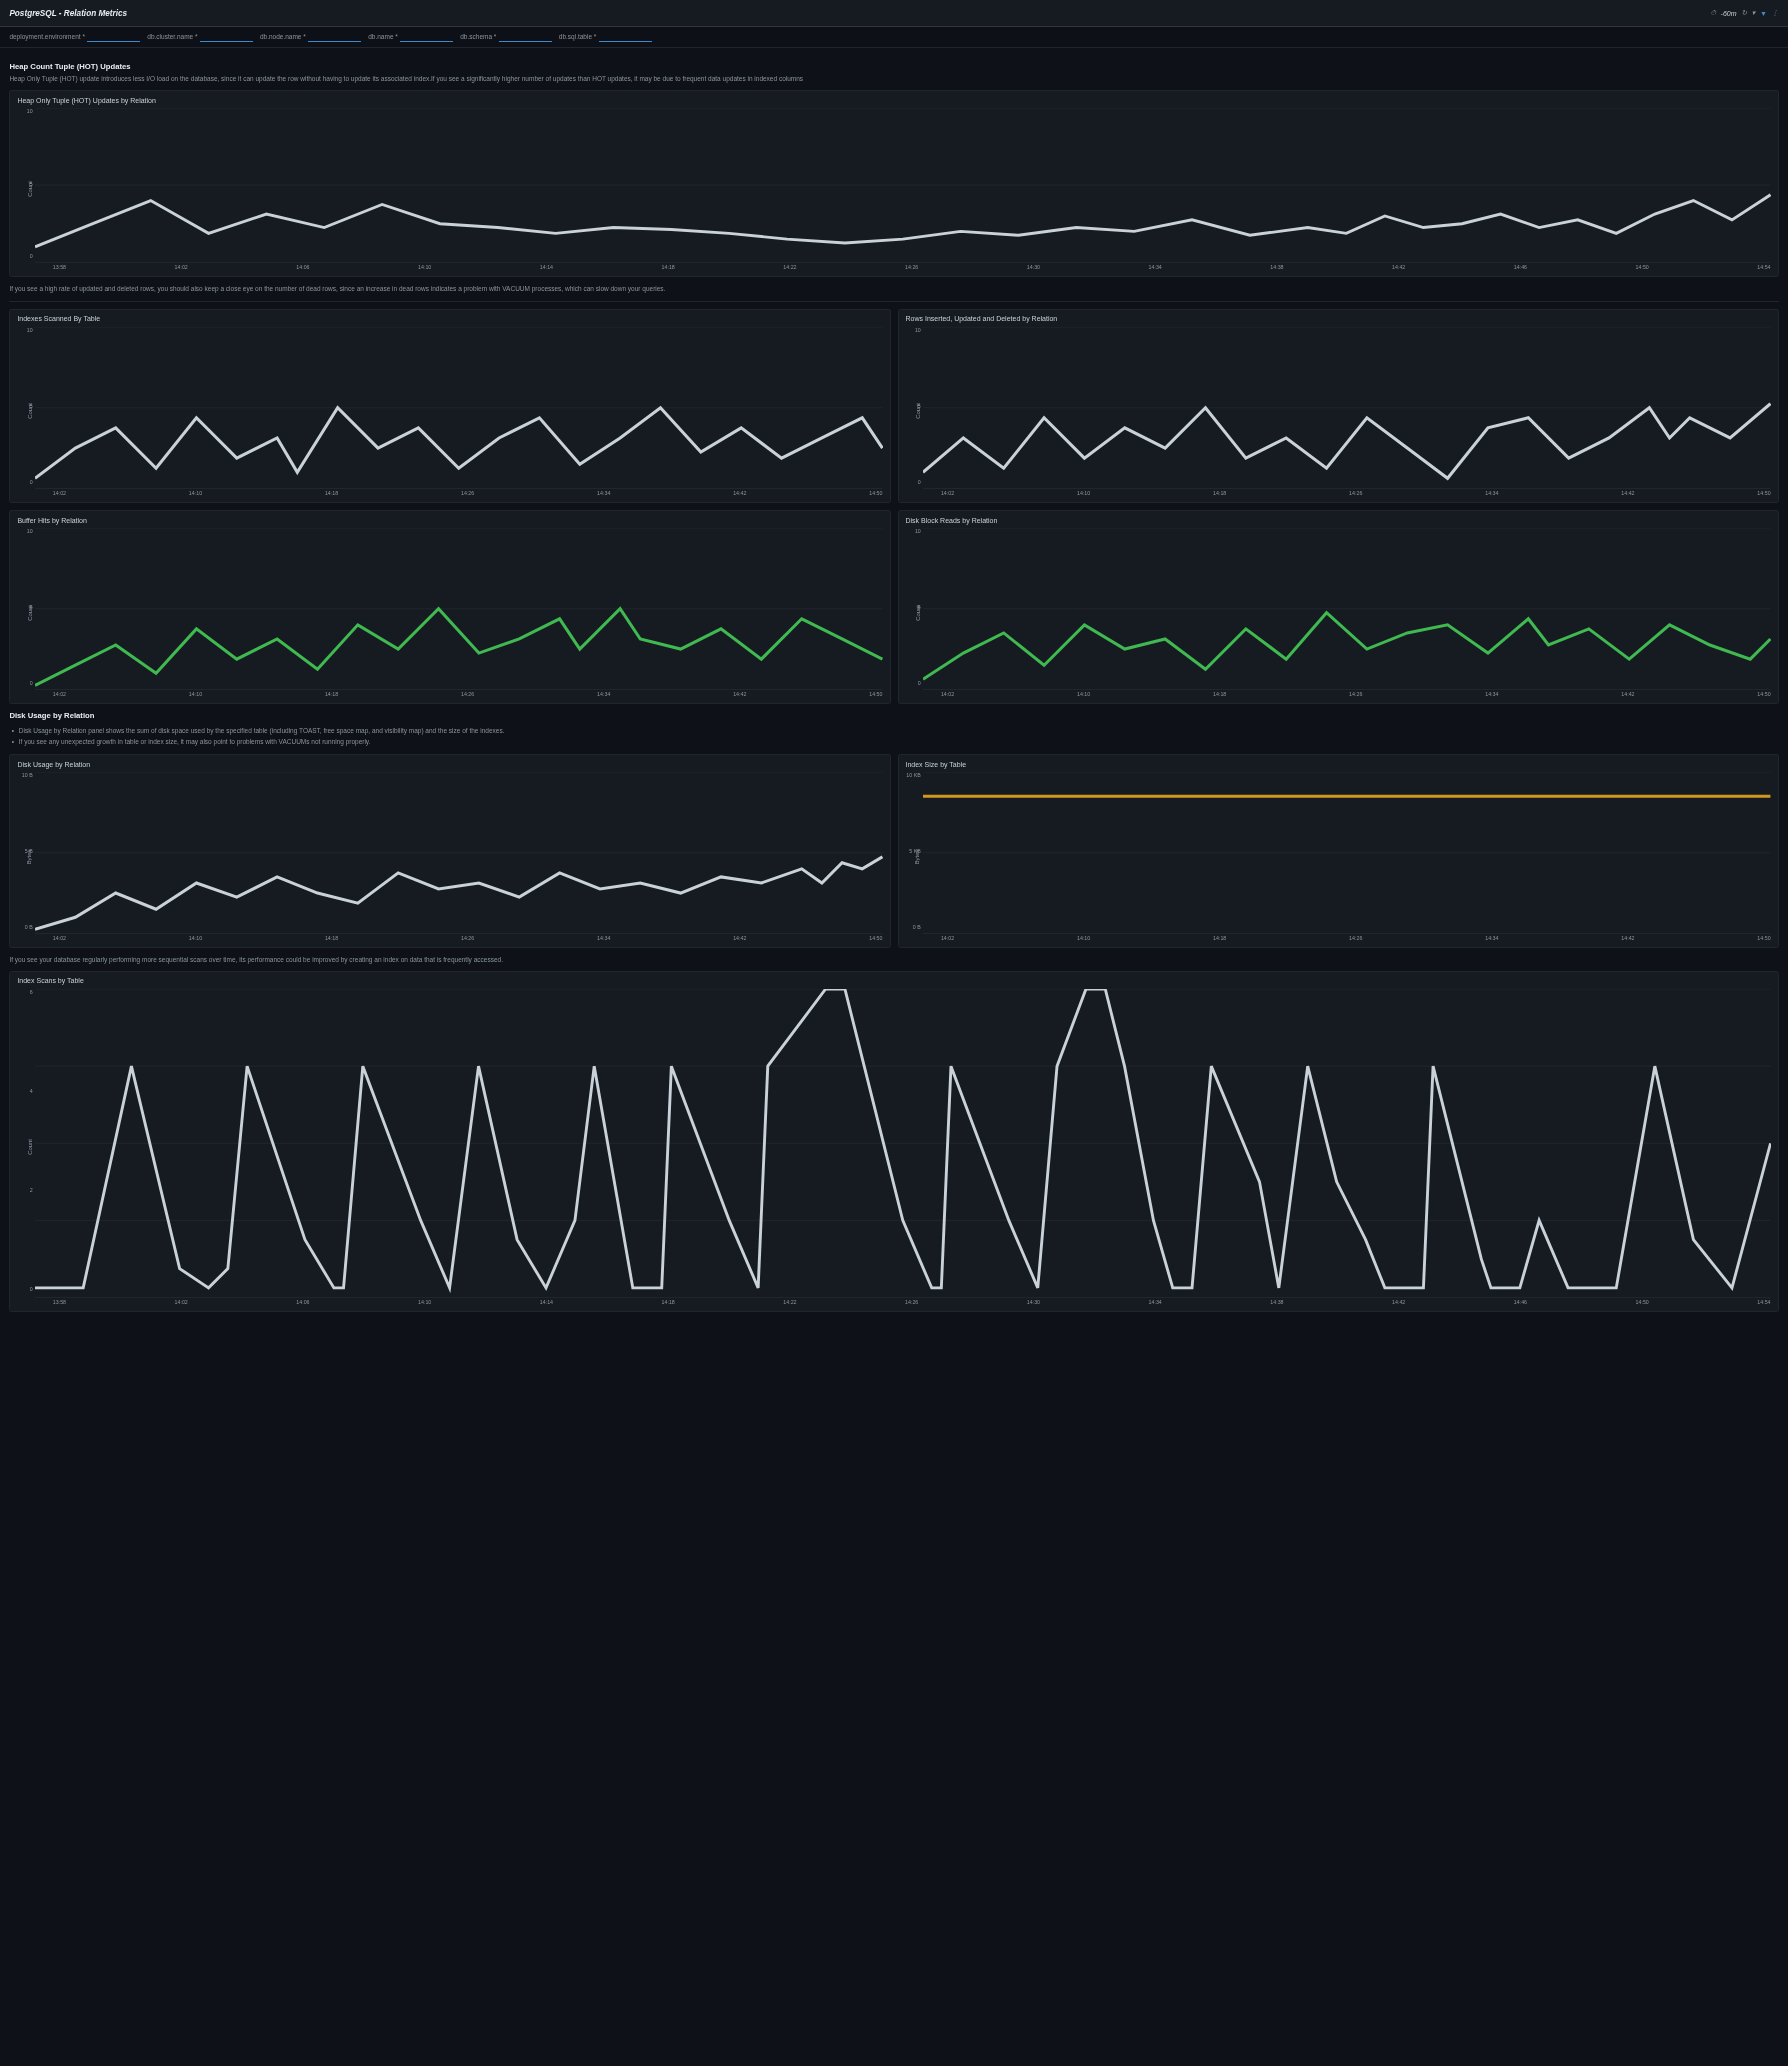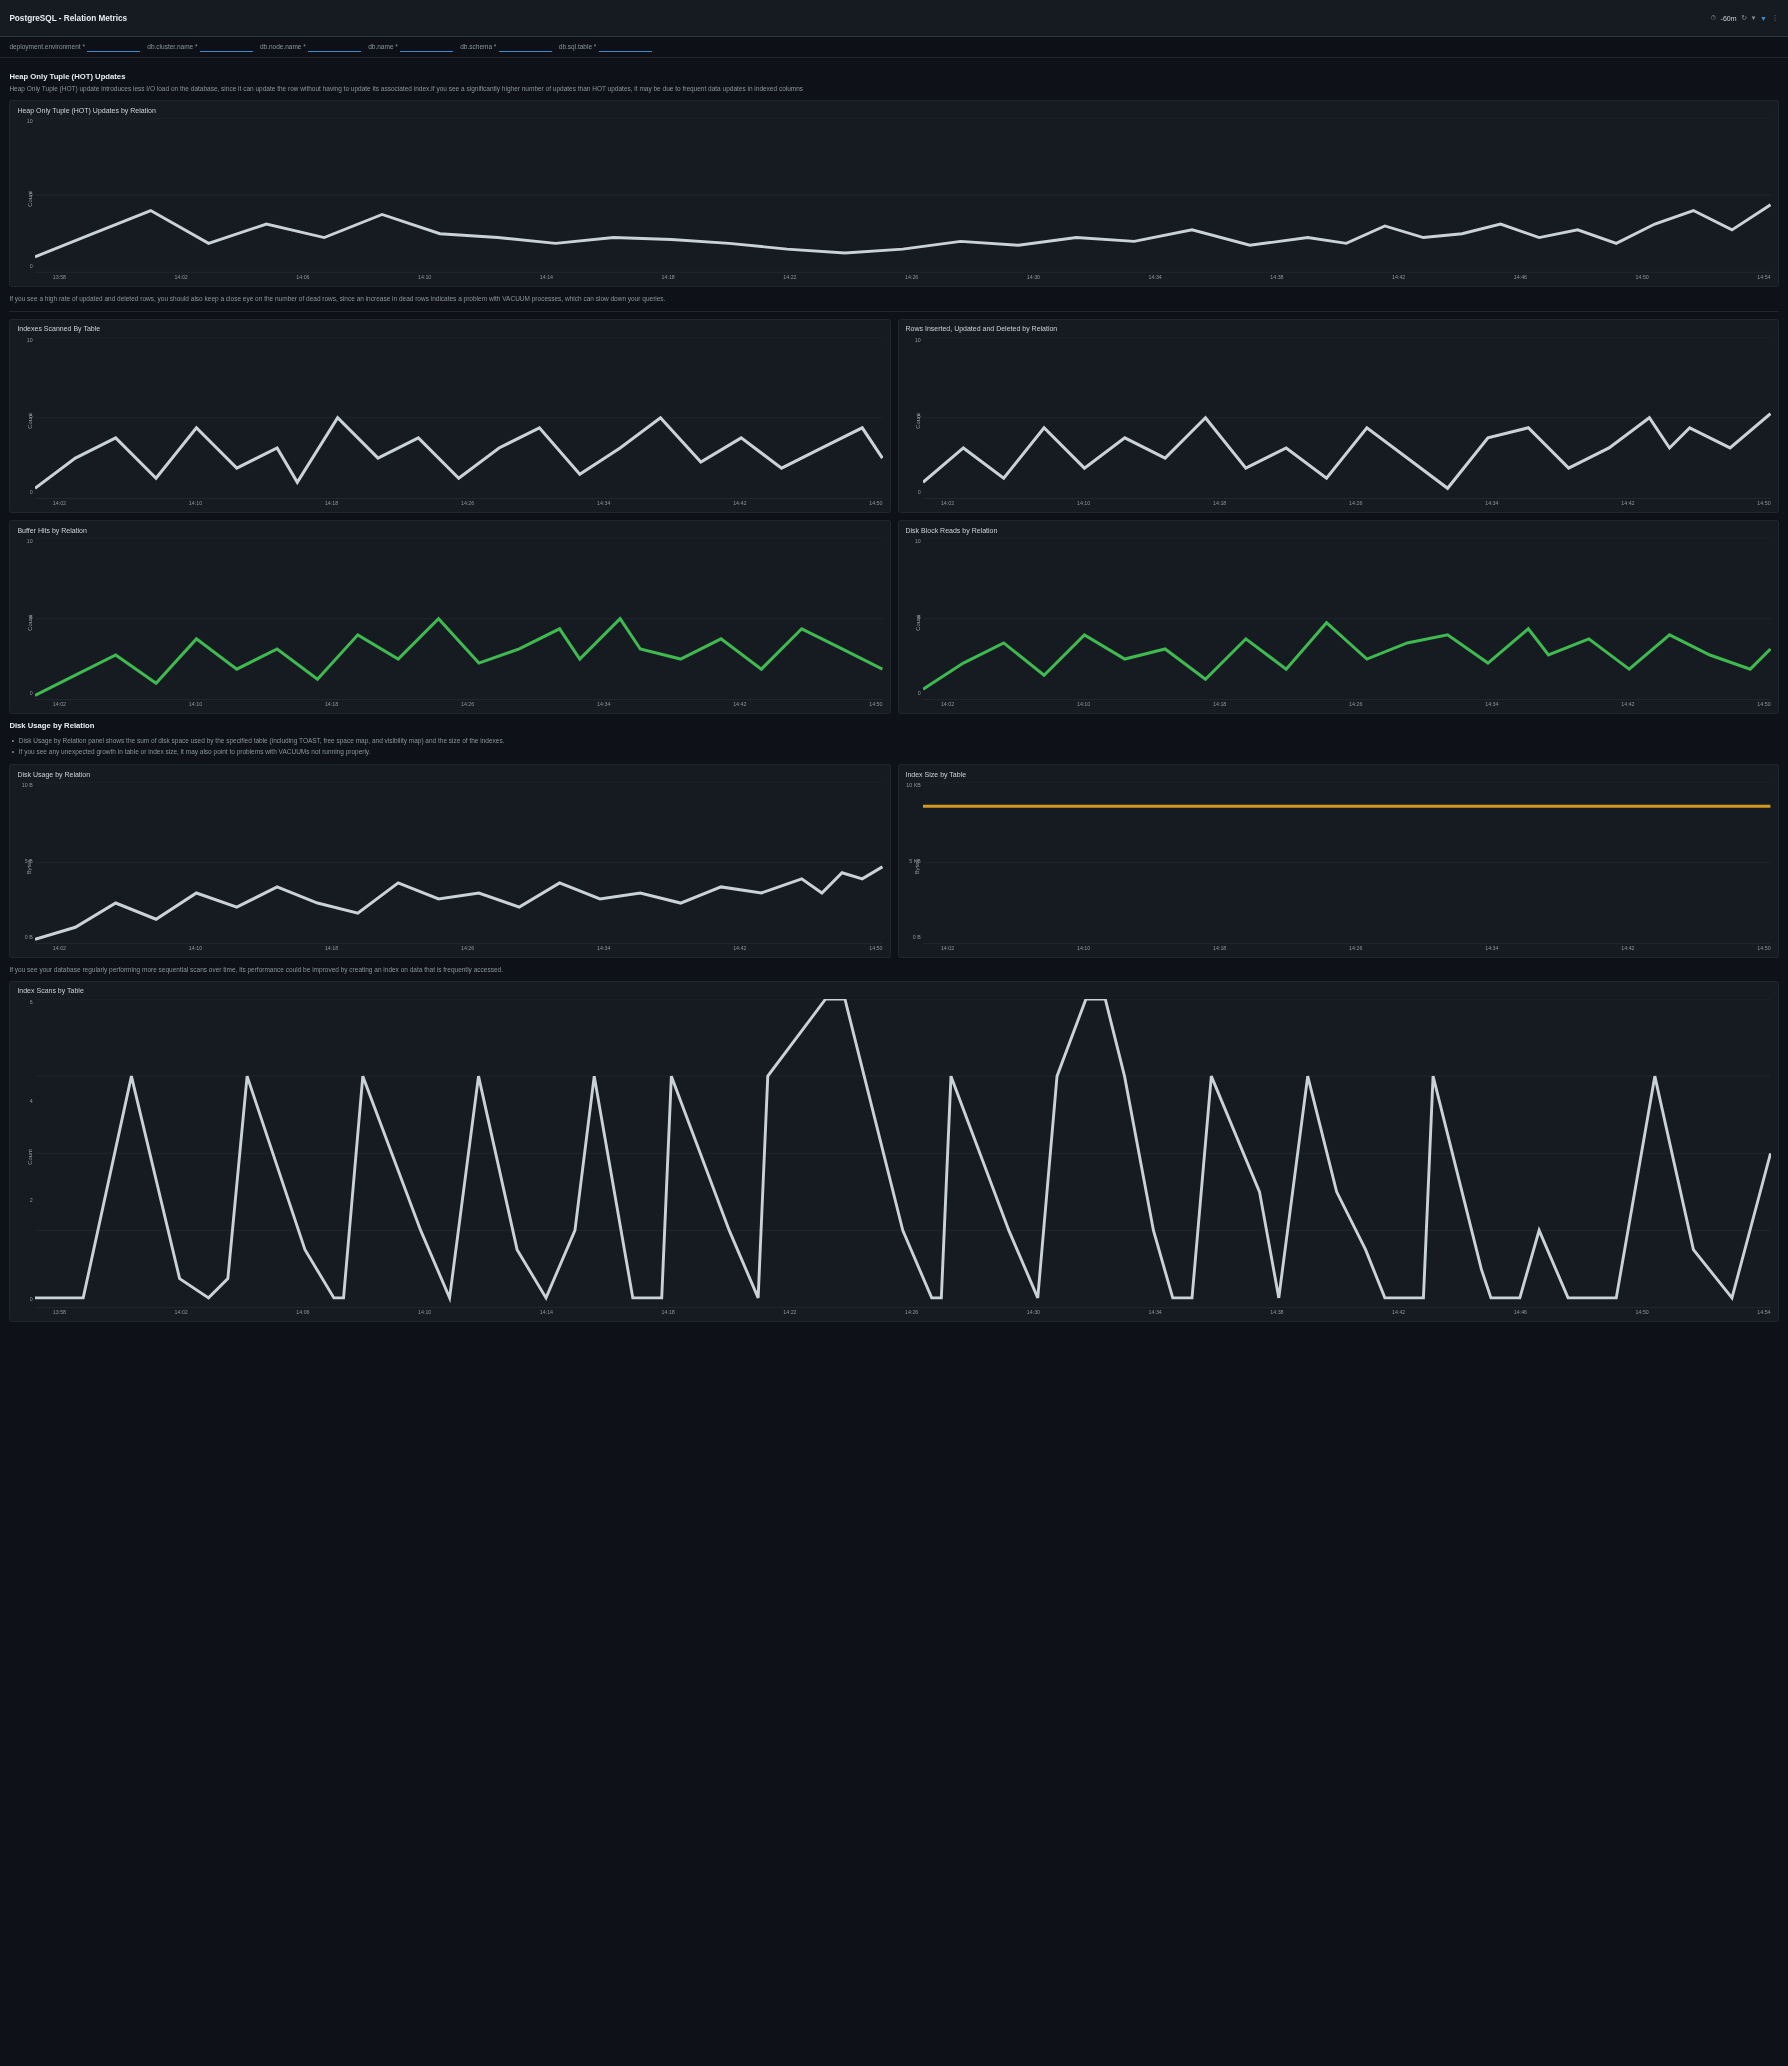--- a/index.html
+++ b/index.html
@@ -10,21 +10,22 @@
       font-size: 7px;
       min-height: 100vh;
     }
     .header {
       display: flex;
       align-items: center;
       justify-content: space-between;
       background: #161b22;
       padding: 4.7px 9.4px;
       border-bottom: 0.6px solid #30363d;
-      height: 37px;
+      height: 27px;
+      font-style: italic;
     }
     .header-title {
       font-size: 8.2px;
       font-weight: 600;
       color: #e6edf3;
     }
     .header-controls {
       display: flex;
       align-items: center;
       gap: 4.7px;
@@ -209,21 +210,21 @@
     <input type="text" value="" style="">
   </div>
   <div class="filter-item">
     <label>db.sql.table *</label>
     <input type="text" value="" style="">
   </div>
 </div>
 
 <div class="main-content">
 
-  <div class="section-title">Heap Only Tuple (HOT) Updates</div>
+  <div class="section-title">Heap Count Tuple (HOT) Updates</div>
   <div class="section-description">Heap Only Tuple (HOT) update introduces less I/O load on the database, since it can update the row without having to update its associated index.If you see a significantly higher number of updates than HOT updates, it may be due to frequent data updates in indexed columns</div>
 
   <div class="chart-panel-full">
     <div class="chart-title">Heap Only Tuple (HOT) Updates by Relation</div>
     <div class="chart-area">
       <div class="y-axis-labels">
         <span>10</span>
         <span>5</span>
         <span>0</span>
       </div>

